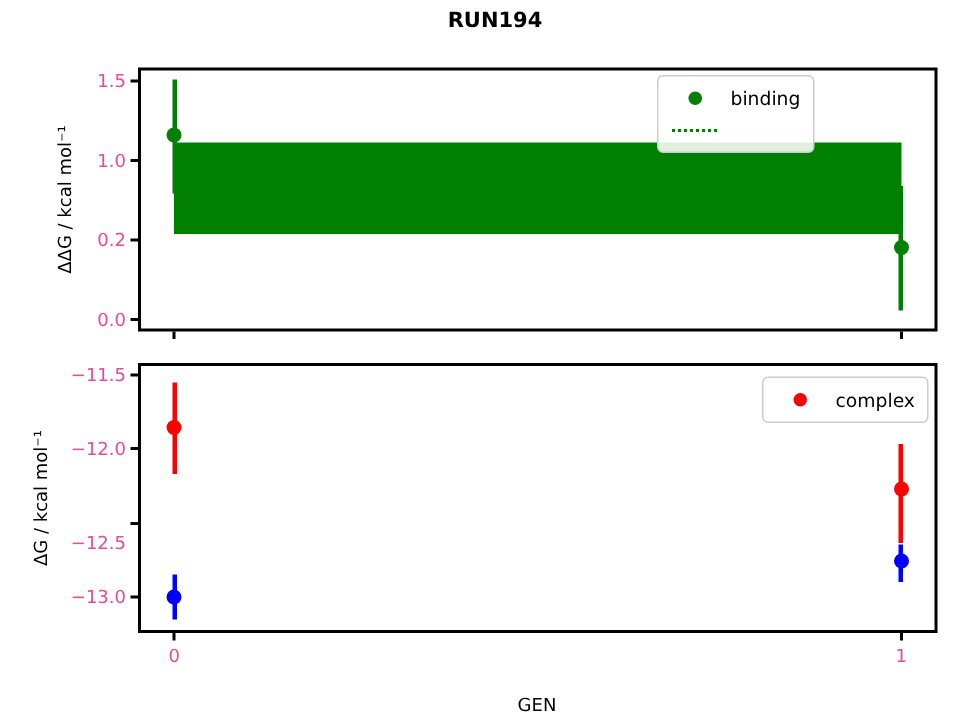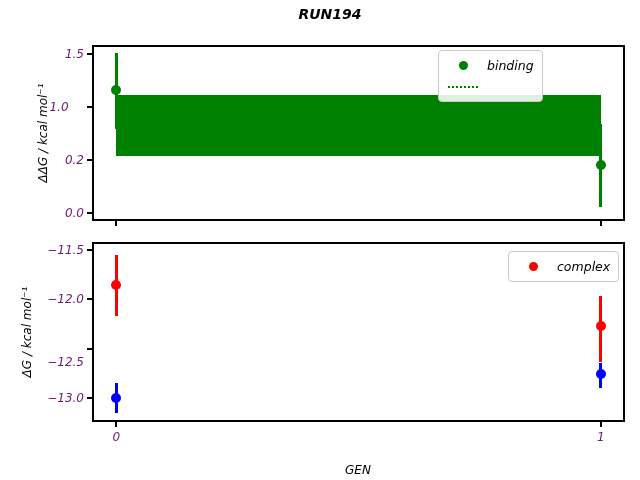--- a/index.html
+++ b/index.html
@@ -1,23 +1,23 @@
 <!DOCTYPE html>
 <html><head>
 <meta charset="utf-8">
 <style>
   html,body{margin:0;padding:0;background:#fff;}
   .figure{
     position:relative;width:640px;height:480px;background:#ffffff;
-    font-family:"DejaVu Sans",sans-serif;overflow:hidden;color:#000;font-style:italic;
+    font-family:"DejaVu Sans",sans-serif;overflow:hidden;color:#000;
   }
   .title{position:absolute;font-size:14px;font-weight:bold;transform:translateX(-50%);white-space:nowrap;}
   .axes{position:absolute;border:2px solid #000;box-sizing:border-box;}
   .tick{position:absolute;background:#000;}
-  .tick-label{position:absolute;font-size:12px;line-height:16px;color:#701a75;}
+  .tick-label{position:absolute;font-size:12px;line-height:16px;color:#ec4899;}
   .ytick-label{text-align:right;width:50px;}
   .xtick-label{text-align:center;width:30px;}
   .ylabel{
     position:absolute;font-size:12px;white-space:nowrap;
     transform:translate(-50%,-50%) rotate(-90deg);
   }
   .xlabel{position:absolute;font-size:12px;transform:translateX(-50%);white-space:nowrap;}
   .band{position:absolute;}
   .errbar{position:absolute;}
   .marker{position:absolute;border-radius:50%;}
@@ -42,21 +42,21 @@
 
   <div class="ylabel" style="left:27px;top:332px;">ΔG / kcal mol⁻¹</div>
 
   <div class="xlabel" style="left:358px;top:463px;">GEN</div>
 <div class="axes" style="left: 92px; top: 45px; width: 533px; height: 176px;"></div>
     <div class="tick" style="left: 87px; top: 212.251px; width: 5px; height: 2px;"></div>
     <div class="tick-label ytick-label" style="left: 34px; top: 205.251px;">0.0</div>
     <div class="tick" style="left: 87px; top: 159.175px; width: 5px; height: 2px;"></div>
     <div class="tick-label ytick-label" style="left: 34px; top: 152.175px;">0.2</div>
     <div class="tick" style="left: 87px; top: 106.099px; width: 5px; height: 2px;"></div>
-    <div class="tick-label ytick-label" style="left: 34px; top: 99.0989px; text-align: center;">1.0</div>
+    <div class="tick-label ytick-label" style="left: 34px; top: 99.0989px;">1.0</div>
     <div class="tick" style="left: 87px; top: 53.0229px; width: 5px; height: 2px;"></div>
     <div class="tick-label ytick-label" style="left: 34px; top: 46.0229px;">1.5</div>
     <div class="tick" style="left: 115.227px; top: 221px; width: 2px; height: 5px;"></div>
     <div class="tick" style="left: 599.773px; top: 221px; width: 2px; height: 5px;"></div>
     <div class="band" style="left: 116.227px; top: 95.4222px; width: 484.545px; height: 60.5066px; background: rgb(0, 128, 0);"></div>
     <div class="errbar" style="left: 114.727px; top: 52.9614px; width: 3px; height: 76.4294px; background: rgb(0, 128, 0);"></div>
     <div class="errbar" style="left: 599.273px; top: 124.083px; width: 3px; height: 82.7986px; background: rgb(0, 128, 0);"></div>
     <div class="marker" style="left: 111.227px; top: 85.1146px; width: 10px; height: 10px; background: rgb(0, 128, 0);"></div>
     <div class="marker" style="left: 595.773px; top: 160.483px; width: 10px; height: 10px; background: rgb(0, 128, 0);"></div>
     <div class="legend" style="left: 438px; top: 50px; text-align: right;">

